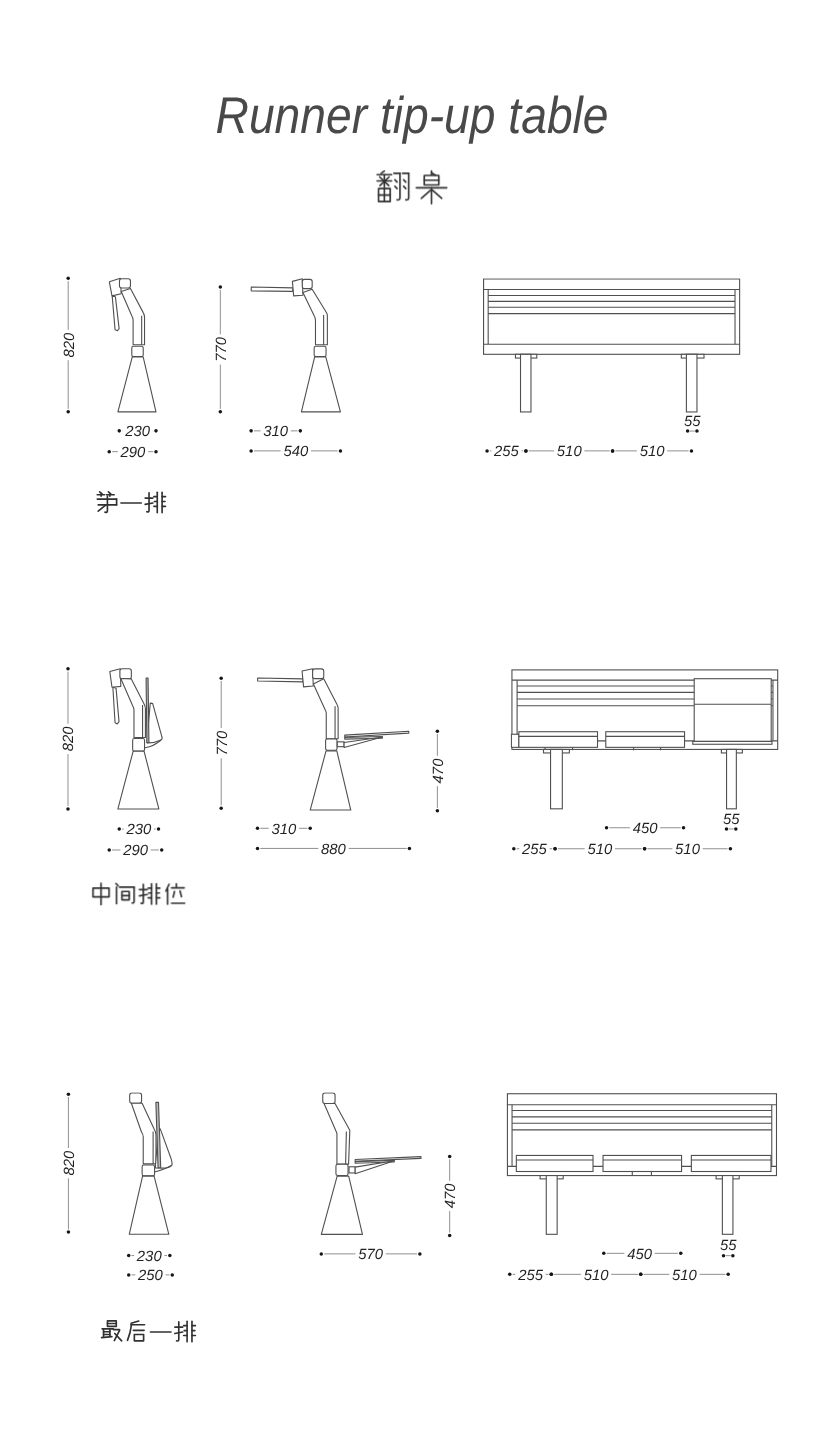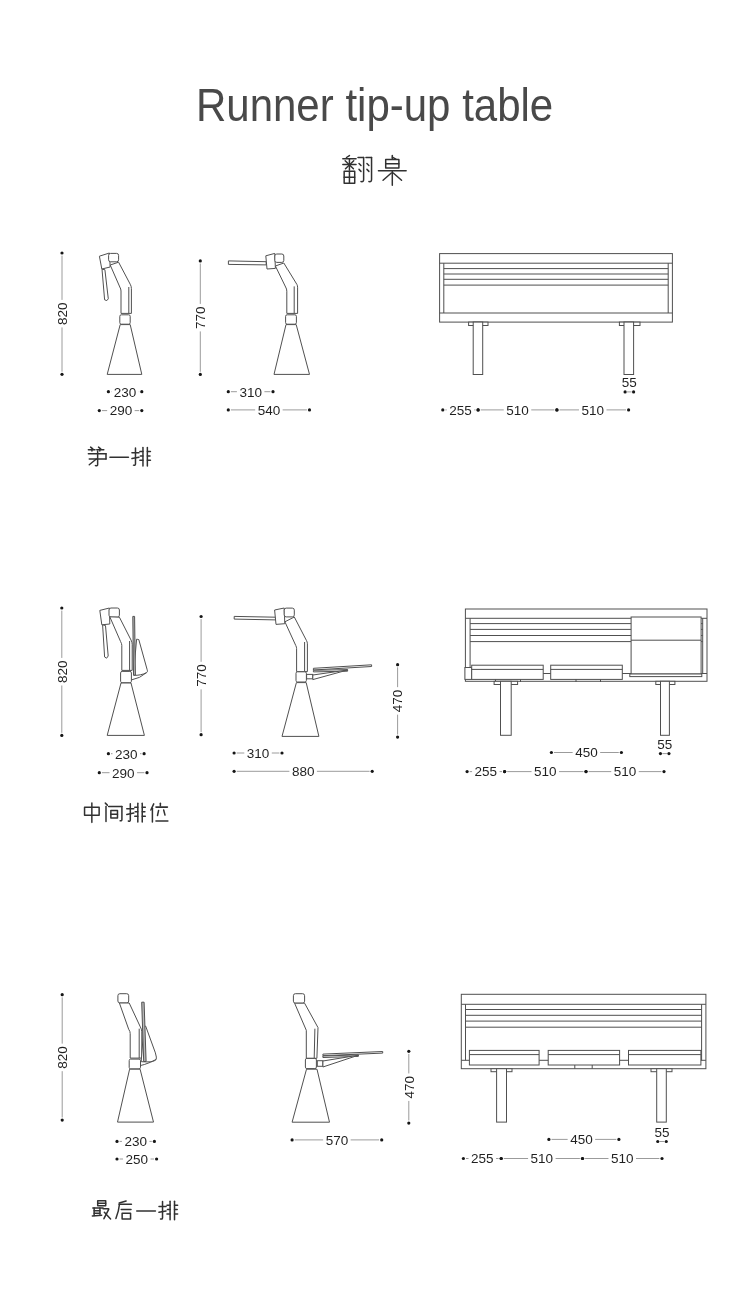--- a/index.html
+++ b/index.html
@@ -1,15 +1,15 @@
 <!DOCTYPE html>
 <html><head><meta charset="utf-8">
 <style>
 html,body{margin:0;padding:0;background:#fff;}
-#page{position:relative;width:750px;height:1311px;background:#fff;overflow:hidden;}
+#page{position:relative;width:750px;height:1311px;background:#fff;overflow:hidden;font-style:italic;}
 </style></head>
 <body>
 <div id="page">
 <svg width="750" height="1311" viewBox="0 0 750 1311">
 <g opacity="0.99">
 <text x="374.6" y="120.7" font-size="47" text-anchor="middle" fill="#454545" opacity="0.99" textLength="357.3" lengthAdjust="spacingAndGlyphs" font-family="Liberation Sans, sans-serif">Runner tip-up table</text>
 <g transform="translate(340.2,154.2) scale(0.33)" stroke="#2f2f2f" fill="none" stroke-width="4.5" stroke-linecap="round" stroke-linejoin="round">
 <path d="M28,4 L19,10"></path>
 <path d="M8,14 H48"></path>
 <path d="M28,14 V48"></path>

